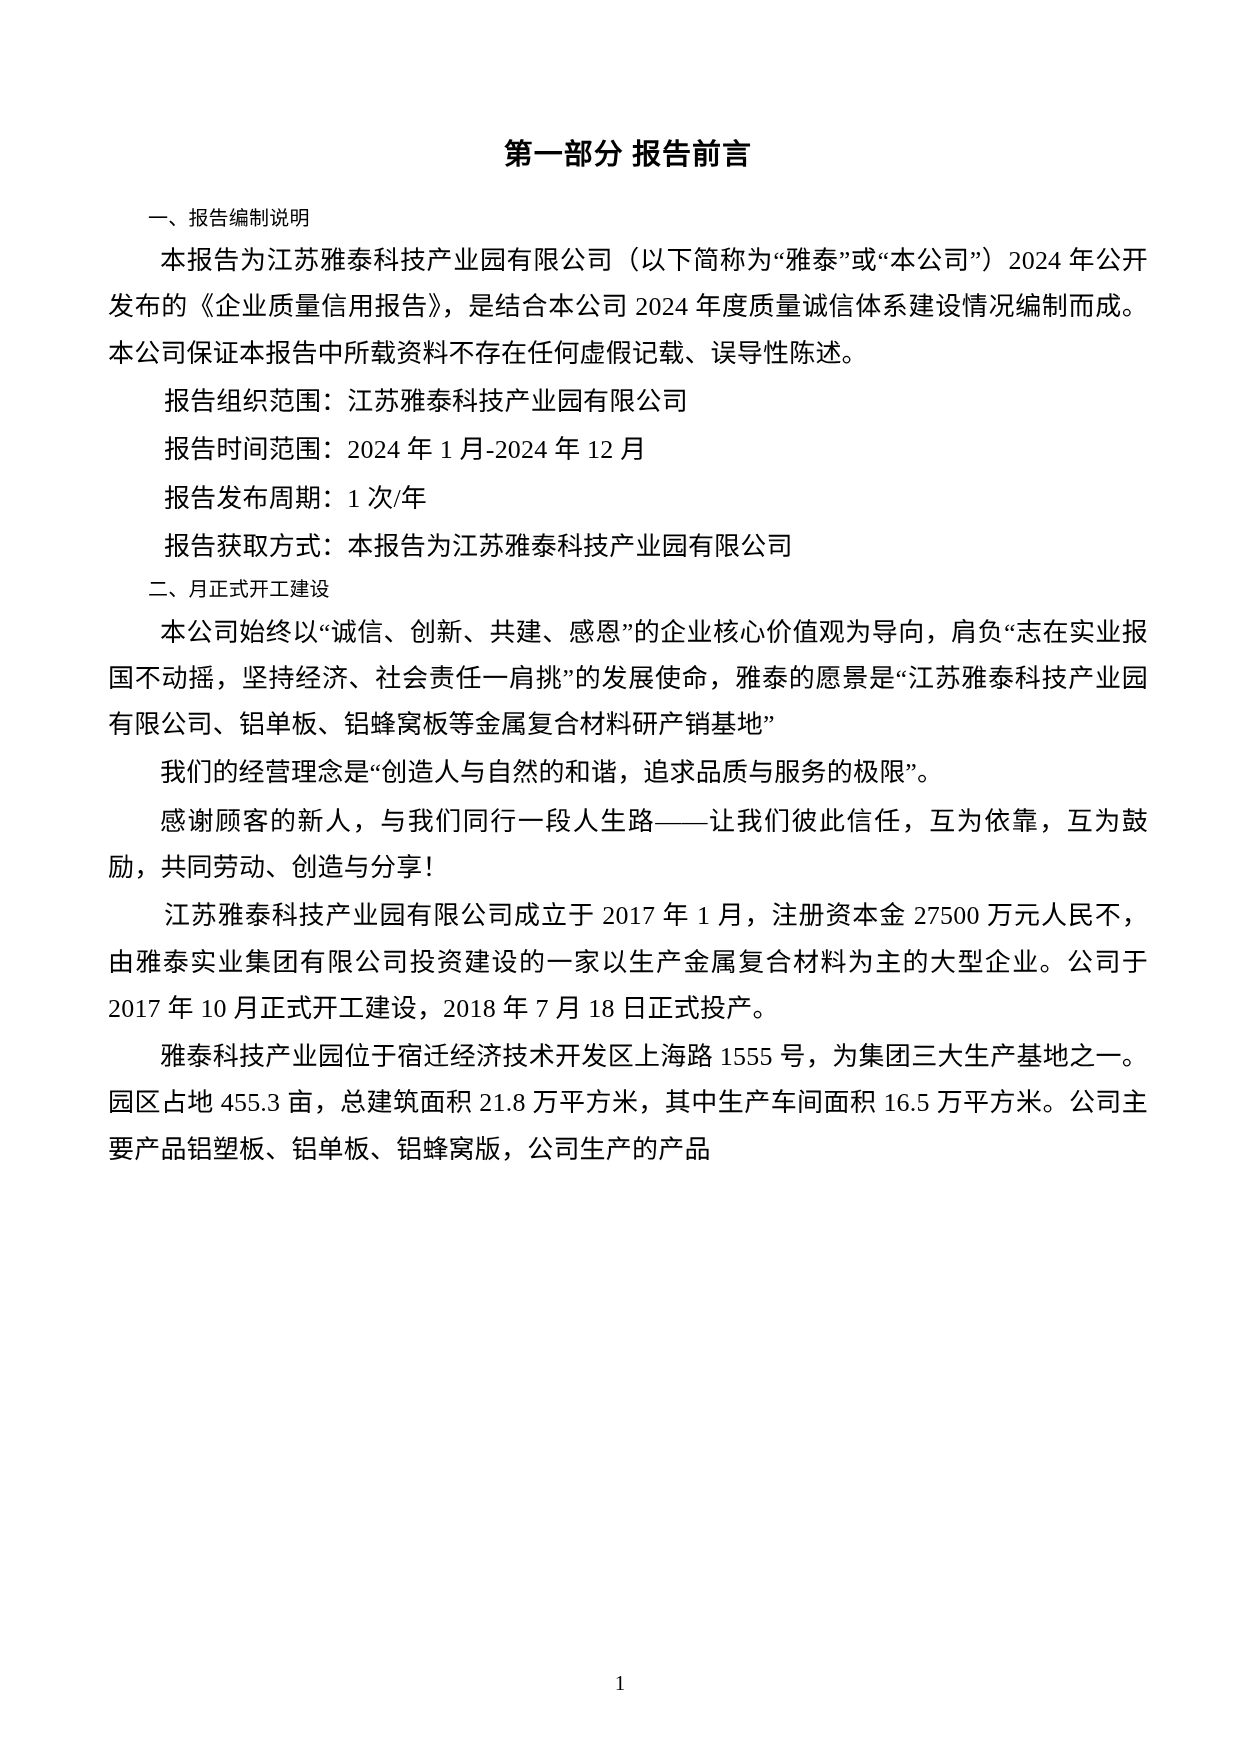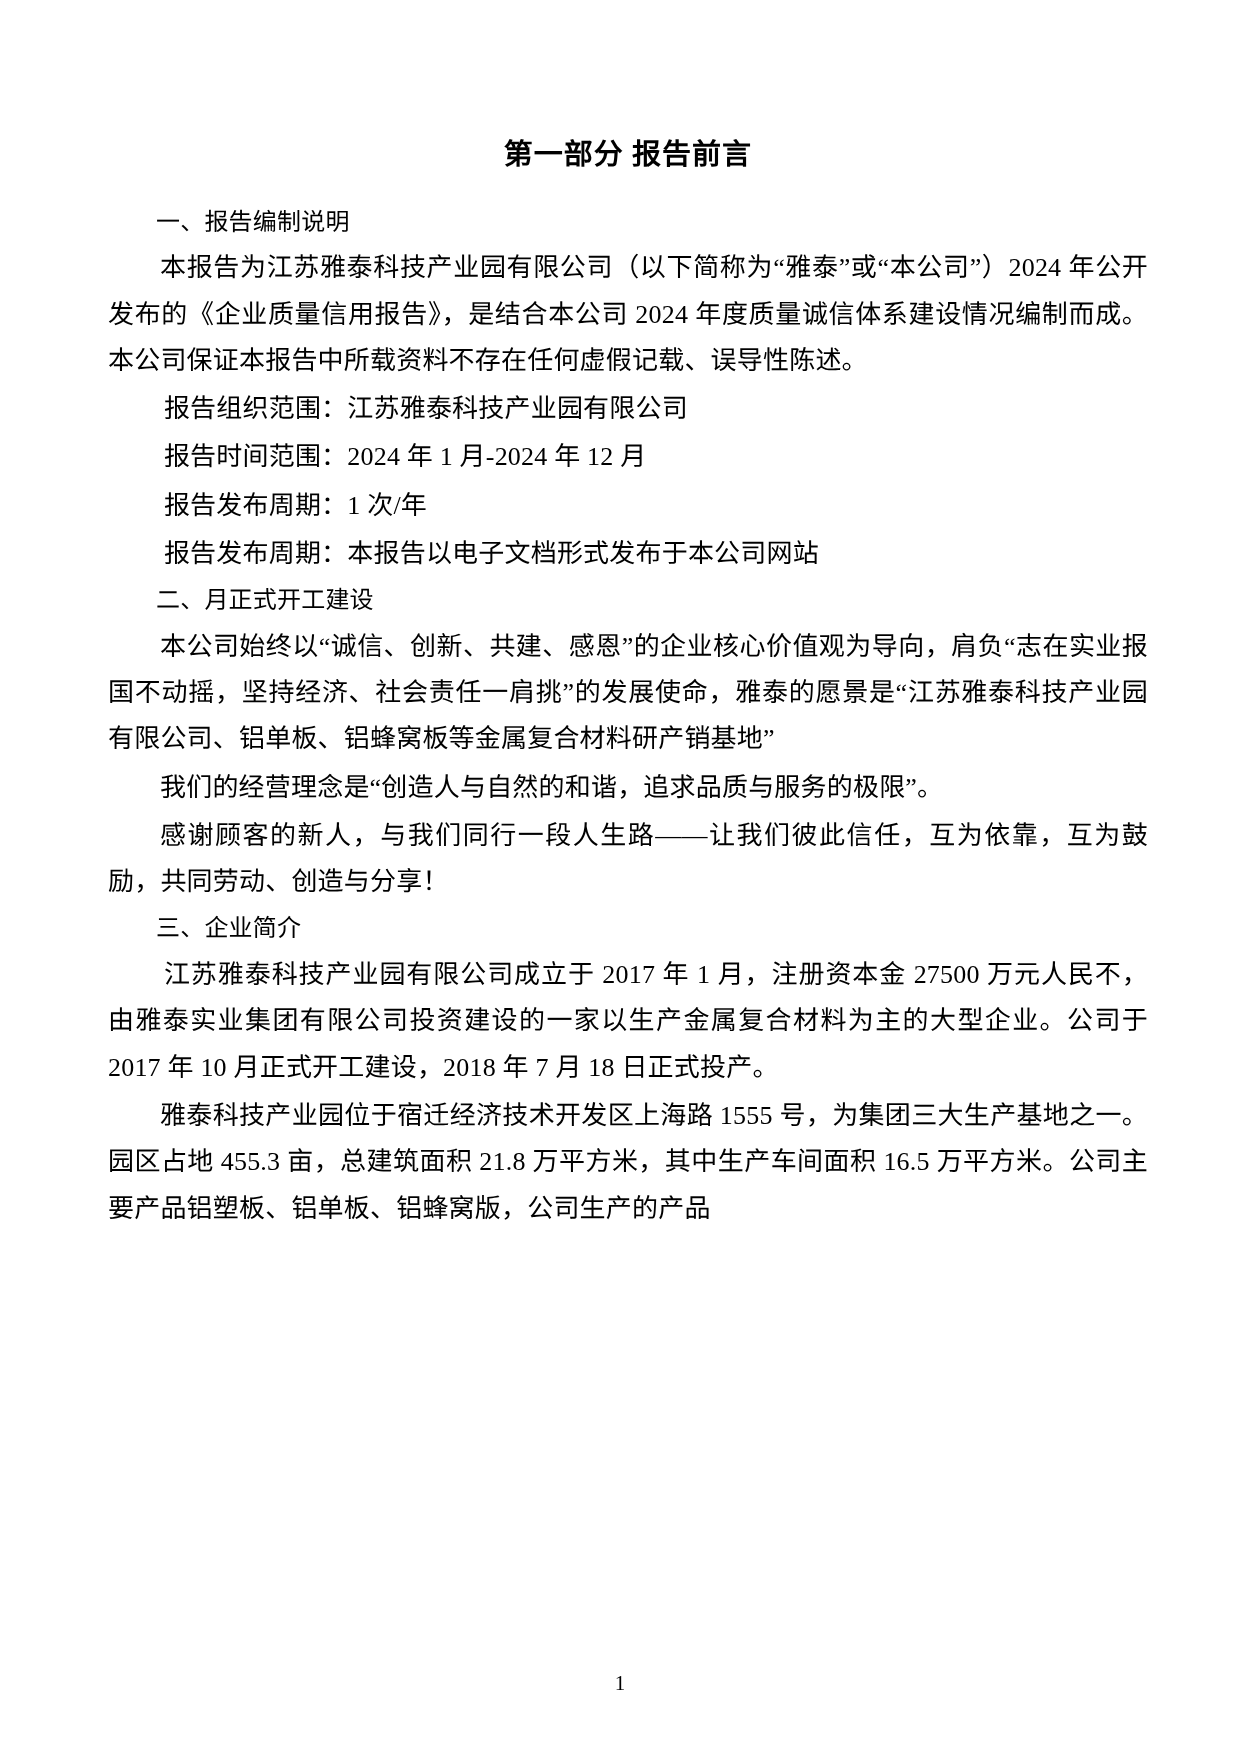--- a/index.html
+++ b/index.html
@@ -38,21 +38,21 @@
     margin: 0 0 2px 0;
     letter-spacing: 0.2px;
   }
   .indent {
     text-indent: 2em;
   }
   .indent-half {
     text-indent: 2.15em;
   }
   .heading {
-    font-size: 24px;
+    font-size: 20px;
     line-height: 1.78;
     margin: 0 0 2px 0;
     text-indent: 2em;
     letter-spacing: 0.2px;
   }
   .page-number {
     position: absolute;
     bottom: 58px;
     left: 0;
     width: 1240px;
@@ -65,25 +65,24 @@
 <body>
 
 <div class="page">
   <h1 class="doc-title">第一部分 报告前言</h1>
 
   <p class="heading">一、报告编制说明</p>
   <p class="para indent">本报告为江苏雅泰科技产业园有限公司（以下简称为“雅泰”或“本公司”）2024 年公开发布的《企业质量信用报告》，是结合本公司 2024 年度质量诚信体系建设情况编制而成。本公司保证本报告中所载资料不存在任何虚假记载、误导性陈述。</p>
   <p class="para indent-half">报告组织范围：江苏雅泰科技产业园有限公司</p>
   <p class="para indent-half">报告时间范围：2024 年 1 月-2024 年 12 月</p>
   <p class="para indent-half">报告发布周期：1 次/年</p>
-  <p class="para indent-half">报告发布周期：本报告以电子文档形式发布于本公司网站</p>
+  <p class="para indent-half">报告获取方式：本报告为江苏雅泰科技产业园有限公司</p>
 
   <p class="heading">二、月正式开工建设</p>
   <p class="para indent">本公司始终以“诚信、创新、共建、感恩”的企业核心价值观为导向，肩负“志在实业报国不动摇，坚持经济、社会责任一肩挑”的发展使命，雅泰的愿景是“江苏雅泰科技产业园有限公司、铝单板、铝蜂窝板等金属复合材料研产销基地”</p>
   <p class="para indent">我们的经营理念是“创造人与自然的和谐，追求品质与服务的极限”。</p>
   <p class="para indent">感谢顾客的新人，与我们同行一段人生路——让我们彼此信任，互为依靠，互为鼓励，共同劳动、创造与分享！</p>
 
-  <p class="heading">三、企业简介</p>
   <p class="para indent-half">江苏雅泰科技产业园有限公司成立于 2017 年 1 月，注册资本金 27500 万元人民不，由雅泰实业集团有限公司投资建设的一家以生产金属复合材料为主的大型企业。公司于 2017 年 10 月正式开工建设，2018 年 7 月 18 日正式投产。</p>
   <p class="para indent">雅泰科技产业园位于宿迁经济技术开发区上海路 1555 号，为集团三大生产基地之一。园区占地 455.3 亩，总建筑面积 21.8 万平方米，其中生产车间面积 16.5 万平方米。公司主要产品铝塑板、铝单板、铝蜂窝版，公司生产的产品</p>
 </div>
 
 <div class="page-number">1</div>
 
 </body></html>

